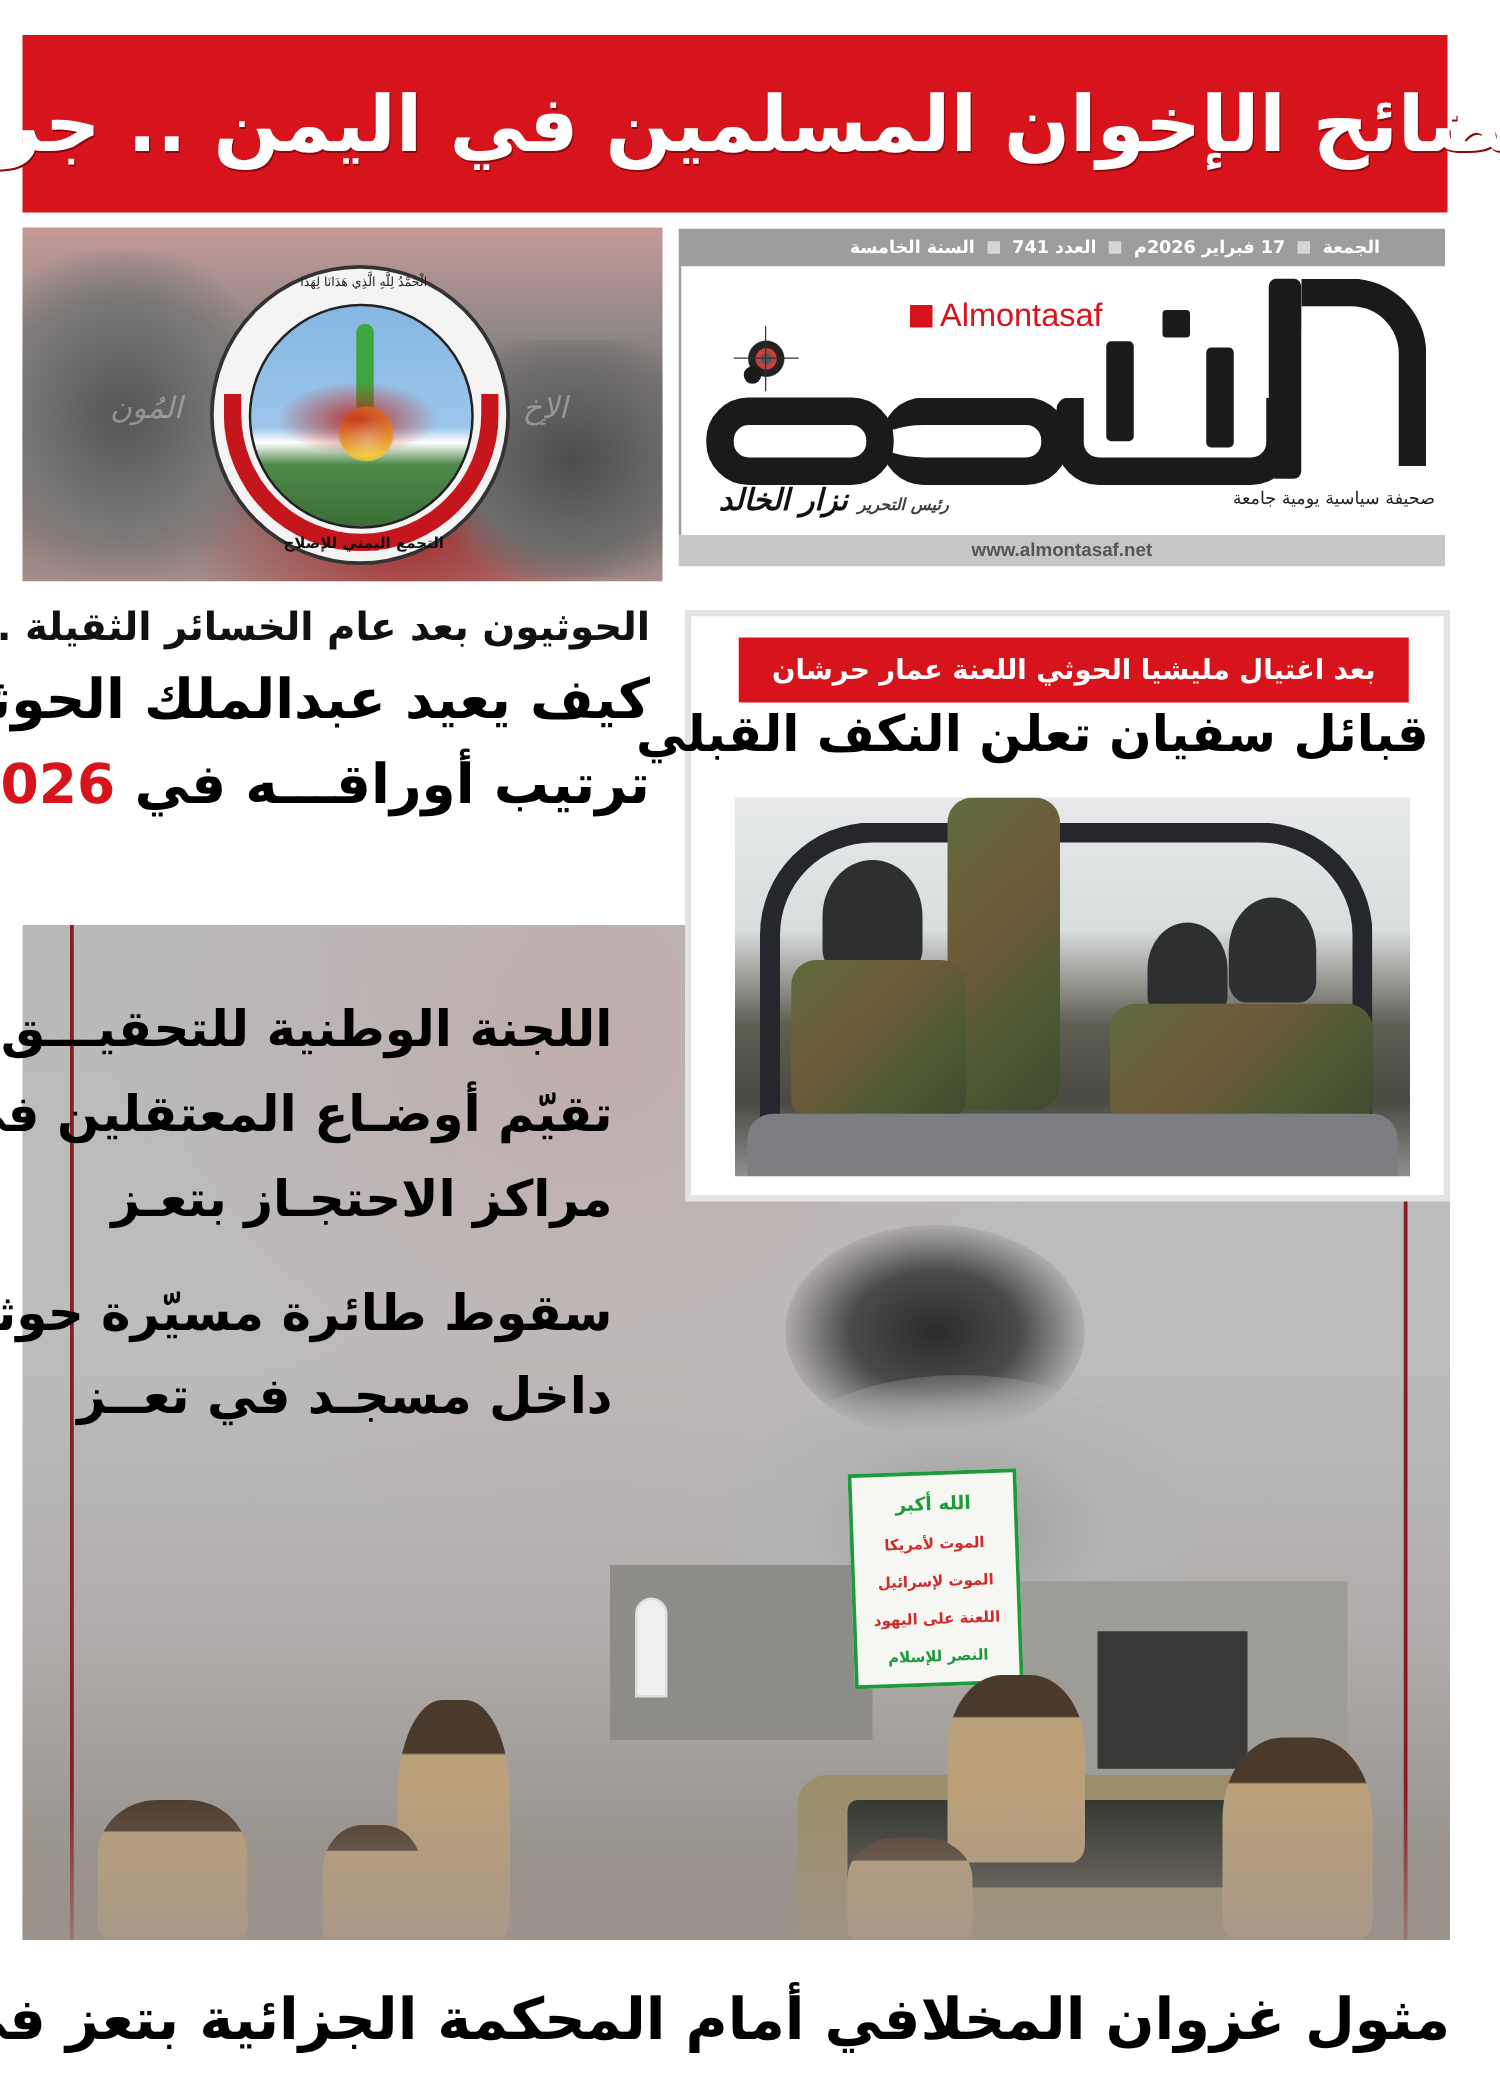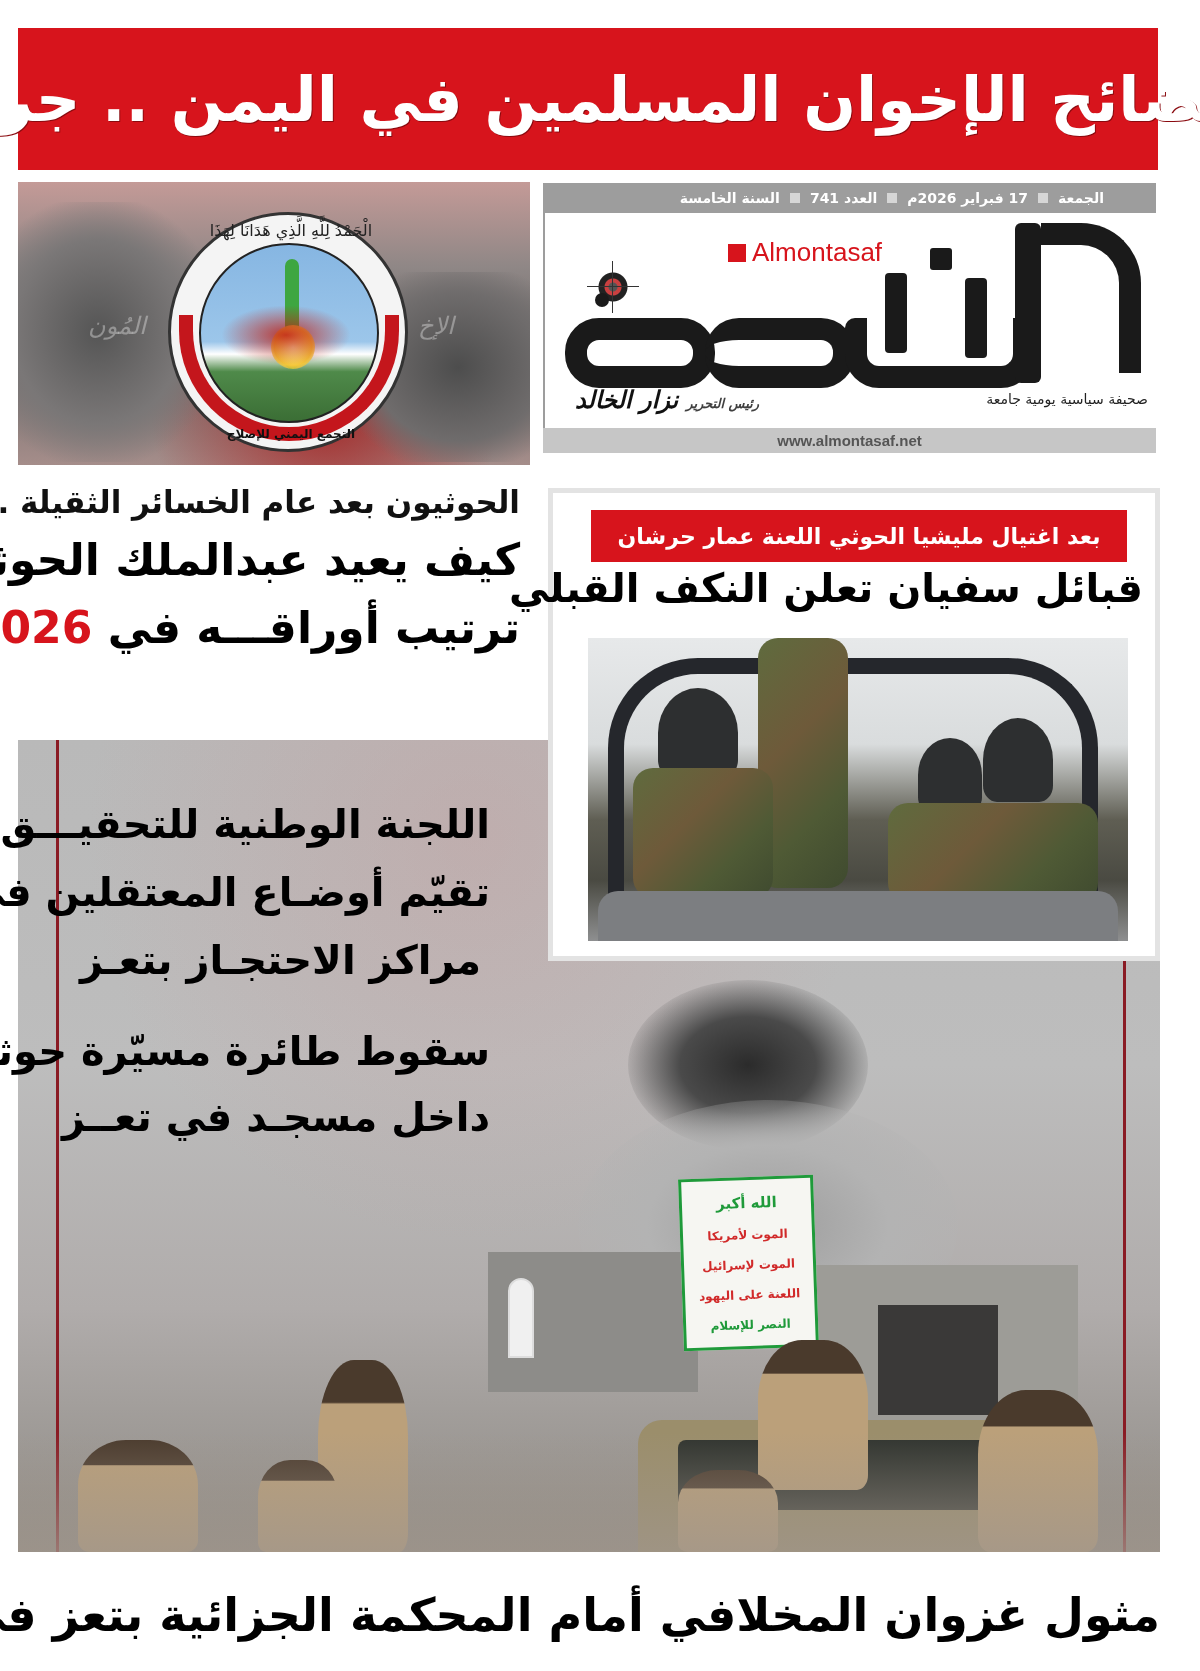--- a/index.html
+++ b/index.html
@@ -45,21 +45,21 @@
   }
   .emblem .stalk { position: absolute; left: 84px; top: 14px; width: 14px; height: 110px;
     background: #3ea641; border-radius: 7px; }
   .emblem .sun { position: absolute; left: 70px; top: 80px; width: 44px; height: 44px; border-radius: 50%;
     background: radial-gradient(circle, #fff6b0 0%, #f4c63a 60%, rgba(244,198,58,0) 100%); }
   .emblem .blood { position: absolute; left: 20px; top: 60px; width: 130px; height: 60px;
     background: radial-gradient(ellipse, rgba(190,30,20,0.85) 0%, rgba(190,30,20,0) 70%); }
   .emblem .ring-text { position: absolute; bottom: 8px; left: 40px; width: 160px; text-align: center;
     font-size: 12px; font-weight: bold; color: #111; }
   .emblem .arc-text { position: absolute; top: 6px; left: 30px; width: 180px; text-align: center;
-    font-size: 16px; color: #222; letter-spacing: 1px; }
+    font-size: 10px; color: #222; letter-spacing: 1px; }
 
   
   .masthead { left: 543px; top: 183px; width: 613px; height: 285px; }
   .date-bar {
     position: absolute; left: 0; top: 0; width: 613px; height: 30px; background: #9d9d9d;
     display: flex; align-items: center; justify-content: flex-start; padding-right: 52px; gap: 10px;
     color: #ffffff; font-size: 14px; font-weight: bold;
   }
   .date-bar .sq { width: 10px; height: 10px; background: #d6d6d6; display: inline-block; }
   .logo-wrap { position: absolute; left: 0; top: 30px; width: 613px; height: 215px; border-left: 2px solid #9d9d9d; }
@@ -142,21 +142,21 @@
   .big-photo .banner .g { color: #1f9a3a; font-weight: bold; font-size: 15px; }
   .big-photo .banner .r { color: #d12a2a; font-weight: bold; font-size: 12px; }
   .big-photo .banner .s { color: #1f9a3a; font-weight: bold; font-size: 12px; }
   .big-photo .truck { position: absolute; left: 620px; top: 680px; width: 420px; height: 132px; background: #9b8e6b; border-radius: 24px 24px 0 0; }
   .big-photo .truck .windshield { position: absolute; left: 40px; top: 20px; width: 340px; height: 70px; background: #2f332e; border-radius: 8px; }
   .big-photo .person { position: absolute; border-radius: 40% 40% 10% 10%; background: linear-gradient(180deg, #4a3a2c 0 22%, #bba07a 23% 100%); }
   .big-photo .fog { position: absolute; left: 0; bottom: 0; width: 1142px; height: 120px;
     background: linear-gradient(180deg, rgba(190,185,180,0) 0%, rgba(160,150,140,0.75) 100%); }
 
   
-  .overlay-headline { position: absolute; left: 80px; width: 410px; text-align: left; color: #000; font-weight: bold; }
+  .overlay-headline { position: absolute; left: 80px; width: 410px; text-align: right; color: #000; font-weight: bold; }
   .overlay-1 { top: 790px; font-size: 40px; line-height: 68px; white-space: nowrap; }
   .overlay-2 { top: 1018px; font-size: 40px; line-height: 66px; white-space: nowrap; }
 
   
   .bottom-headline {
     left: 20px; top: 1565px; width: 1140px; height: 100px; text-align: center;
     font-size: 46px; font-weight: bold; color: #000; line-height: 100px; white-space: nowrap;
   }
 </style>
 </head>

